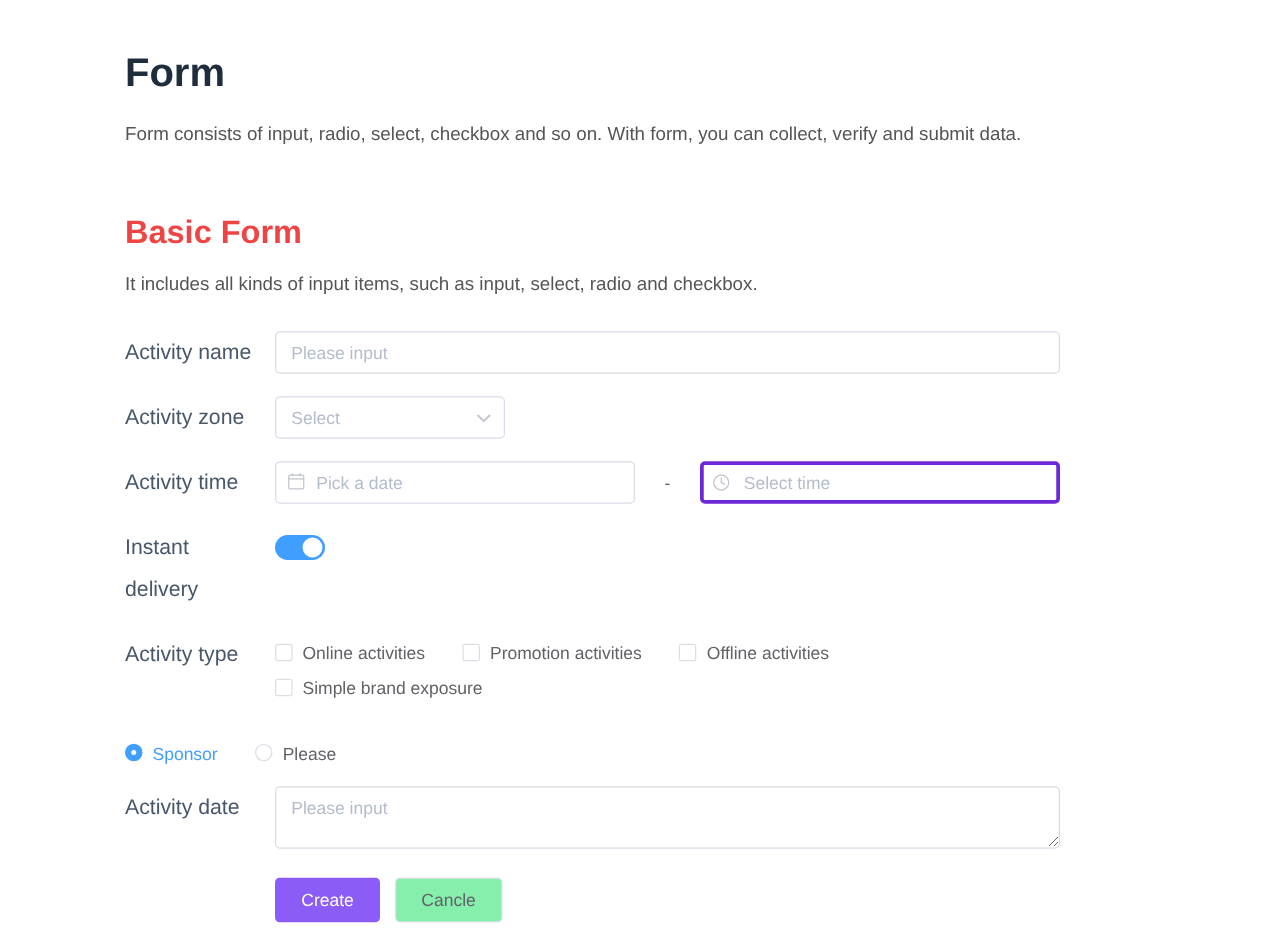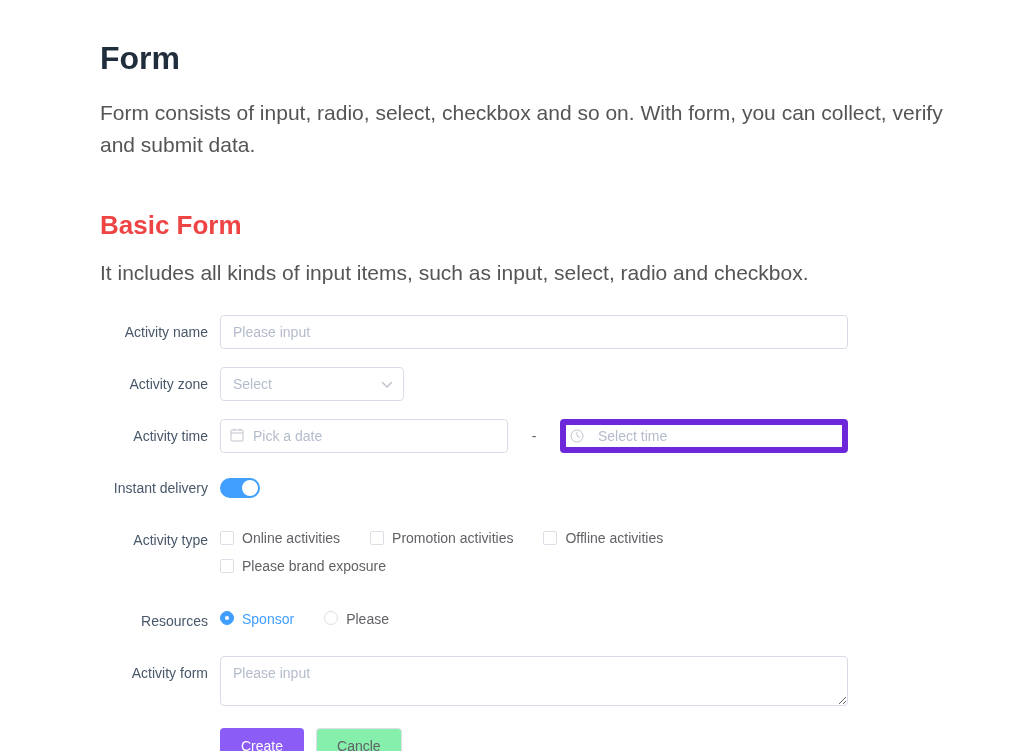--- a/index.html
+++ b/index.html
@@ -20,39 +20,39 @@
     margin: 0 0 20px 0;
     color: #1f2d3d;
   }
   h2 {
     font-size: 26px;
     font-weight: 700;
     margin: 50px 0 16px 0;
     color: #ef4444;
   }
   .intro, .subintro {
-    font-size: 21px;
+    font-size: 15px;
     color: #555;
     margin: 0 0 12px 0;
     line-height: 1.5;
   }
   .subintro {
     margin-bottom: 26px;
   }
   .form-row {
     display: flex;
     align-items: flex-start;
     margin-bottom: 18px;
   }
   .form-label {
     width: 120px;
     flex: 0 0 120px;
-    text-align: right;
+    text-align: left;
     padding-right: 12px;
-    font-size: 14px;
+    font-size: 17px;
     color: #48576a;
     line-height: 34px;
   }
   .form-control {
     flex: 1 1 auto;
   }
   .input {
     width: 100%;
     max-width: 628px;
     height: 34px;
@@ -121,21 +121,21 @@
   .time-input-wrap .icon-left {
     position: absolute;
     left: 10px;
     top: 10px;
     color: #c0c4cc;
   }
   .time-input {
     width: 100%;
     height: 34px;
     padding: 0 12px 0 32px;
-    border: 6px solid #6d28d9;
+    border: 3px solid #6d28d9;
     border-radius: 4px;
     font-size: 14px;
   }
   .time-input::placeholder { color: #b4bccc; }
 
   .switch {
     width: 40px;
     height: 20px;
     border-radius: 10px;
     background: #409eff;
@@ -339,44 +339,43 @@
           <span class="check-box"></span>
           <span class="check-label">Promotion activities</span>
         </div>
         <div class="check-item">
           <span class="check-box"></span>
           <span class="check-label">Offline activities</span>
         </div>
         <div style="flex-basis:100%;height:0"></div>
         <div class="check-item">
           <span class="check-box"></span>
-          <span class="check-label">Please brand exposure</span>
-        </div>
-      </div>
-    </div>
-  </div>
-
-  <div class="form-row">
-    <div class="form-label">Resources</div>
+          <span class="check-label">Simple brand exposure</span>
+        </div>
+      </div>
+    </div>
+  </div>
+
+  <div class="form-row">
     <div class="form-control">
       <div class="radio-group">
         <div class="radio-item">
           <span class="radio-circle checked"></span>
           <span class="radio-label active">Sponsor</span>
         </div>
         <div class="radio-item">
           <span class="radio-circle"></span>
           <span class="radio-label">Please</span>
         </div>
       </div>
     </div>
   </div>
 
   <div class="form-row">
-    <div class="form-label">Activity form</div>
+    <div class="form-label">Activity date</div>
     <div class="form-control">
       <textarea class="textarea" rows="2" placeholder="Please input" style=""></textarea>
     </div>
   </div>
 
   <div class="form-row">
     <div class="form-label"></div>
     <div class="form-control">
       <div class="btn-row">
         <button class="btn btn-primary">Create</button>

